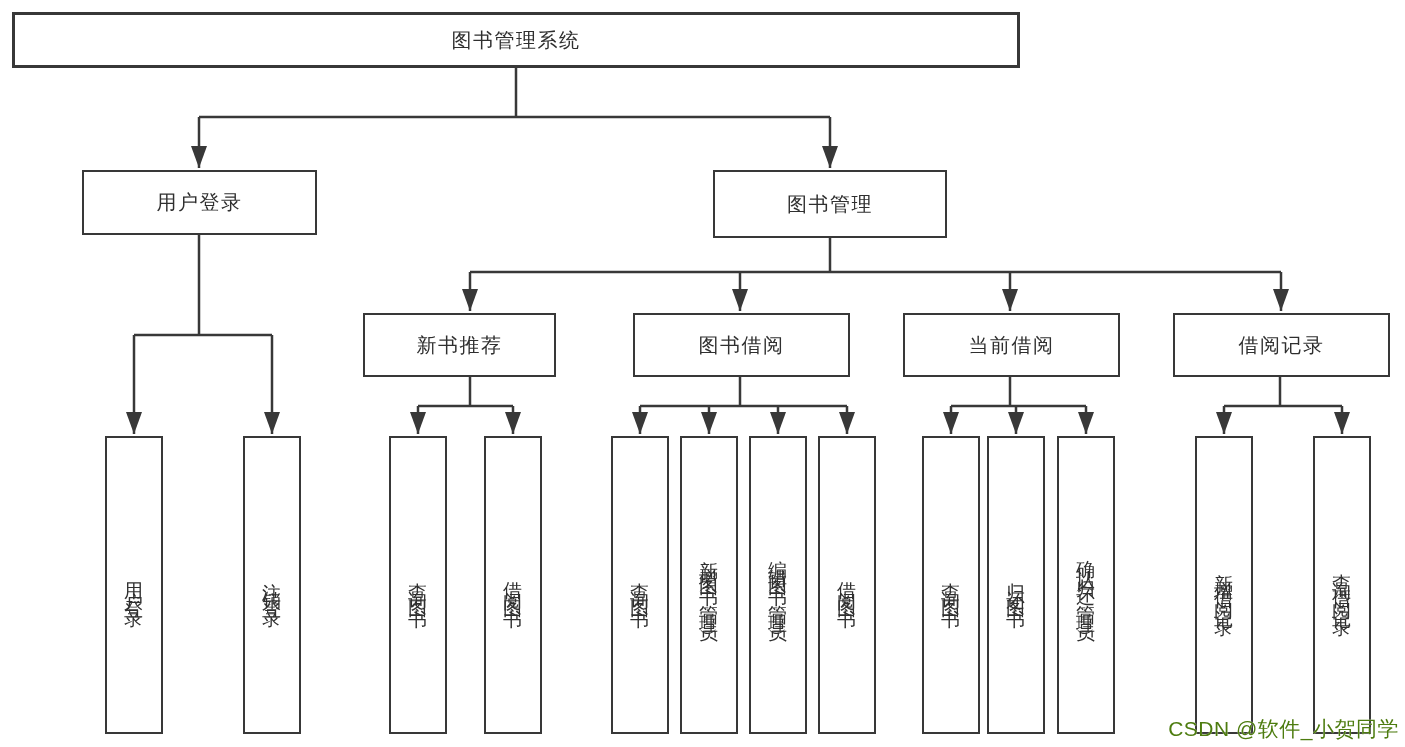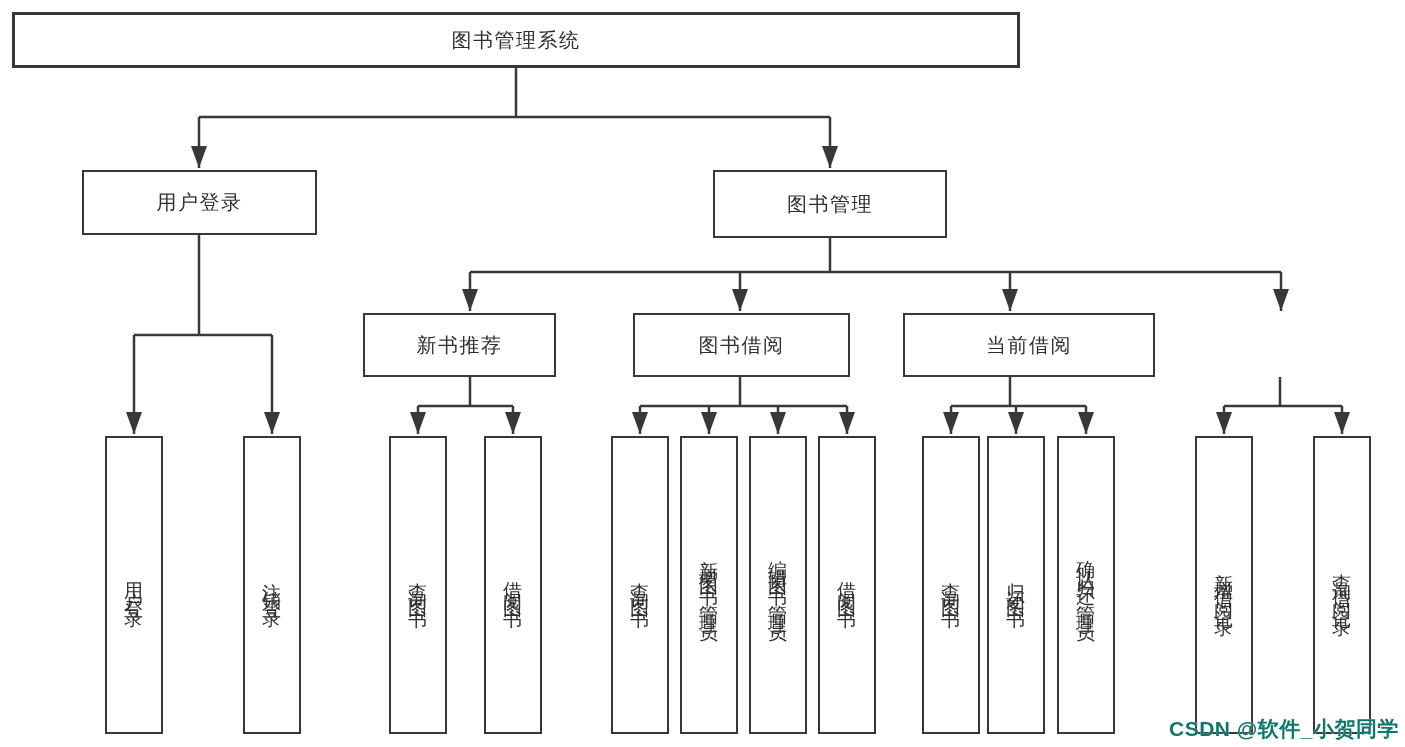--- a/index.html
+++ b/index.html
@@ -34,26 +34,25 @@
     text-orientation:mixed;
     font-size:19px;
     line-height:1;
     letter-spacing:9px;
     white-space:nowrap;
   }
   .watermark{
     position:absolute;
     right:6px;bottom:4px;
     font-size:21px;
-    color:#0f766e;
+    color:#4d7c0f;
     text-shadow:0 0 1px #ffffff;
     letter-spacing:0.5px;
     z-index:5;
     white-space:nowrap;
-    font-weight:bold;
   }
 </style>
 </head>
 <body>
 
 <div class="canvas">
 
   <svg class="wires" width="1405" height="747" viewBox="0 0 1405 747">
     <defs>
       <marker id="ah" markerUnits="userSpaceOnUse" markerWidth="26" markerHeight="20" refX="22" refY="8" orient="auto">
@@ -102,22 +101,25 @@
   <div class="node" style="left:713px;top:170px;width:234px;height:68px;">
     <span class="hlabel">图书管理</span>
   </div>
 
   <div class="node" style="left:363px;top:313px;width:193px;height:64px;">
     <span class="hlabel">新书推荐</span>
   </div>
   <div class="node" style="left:633px;top:313px;width:217px;height:64px;">
     <span class="hlabel">图书借阅</span>
   </div>
-  <div class="node" style="left:903px;top:313px;width:252px;height:64px;">
+  <div class="node" style="left:903px;top:313px;width:217px;height:64px;">
     <span class="hlabel">当前借阅</span>
+  </div>
+  <div class="node" style="left:1173px;top:313px;width:217px;height:64px;">
+    <span class="hlabel">借阅记录</span>
   </div>
 
   <div class="node vbox" style="left:105px;">
     <span class="vlabel">用户登录</span>
   </div>
   <div class="node vbox" style="left:243px;">
     <span class="vlabel">注销登录</span>
   </div>
 
   <div class="node vbox" style="left:389px;">

